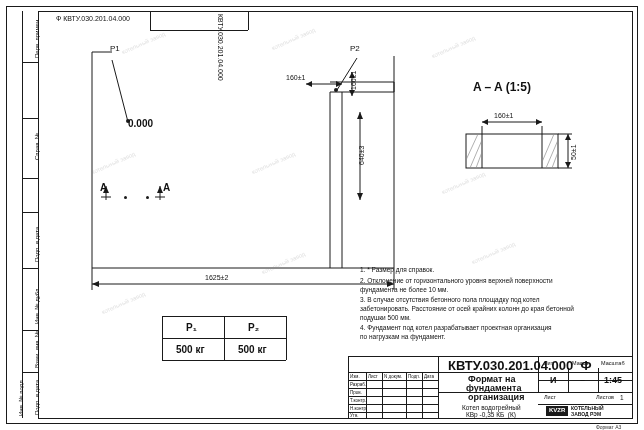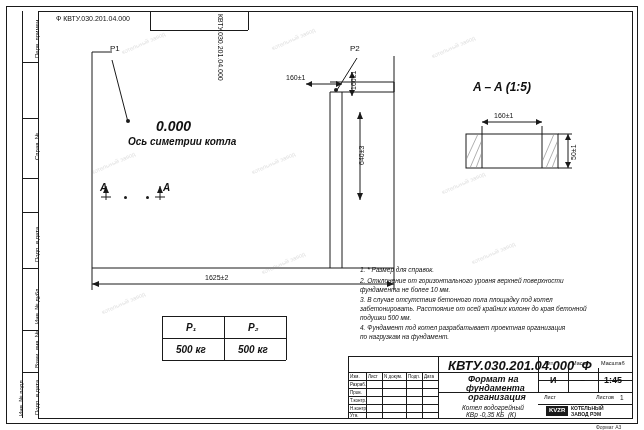--- a/index.html
+++ b/index.html
@@ -4,21 +4,21 @@
 <style>
   html,body{margin:0;padding:0;background:#7a7a7a;}
   body{width:644px;height:430px;font-family:"Liberation Sans",sans-serif;}
   #sheet{position:relative;width:644px;height:430px;background:#ffffff;overflow:hidden;}
   .ln{position:absolute;background:#1a1a1a;}
   .hl{height:1px;}
   .vl{width:1px;}
   .txt{position:absolute;color:#111;white-space:pre;font-family:"Liberation Sans",sans-serif;}
   .rot90{transform-origin:0 0;transform:rotate(-90deg);}
   .rot90cw{transform-origin:0 0;transform:rotate(90deg);}
-  .ital{font-style:italic;}
+  .ital{}
   .bold{font-weight:bold;}
   .wm{position:absolute;color:rgba(140,140,140,.28);font-size:6px;transform:rotate(-24deg);white-space:nowrap;font-family:"Liberation Sans",sans-serif;}
   svg{position:absolute;left:0;top:0;overflow:visible;}
 </style>
 </head>
 <body>
 
 <div id="sheet">
 
   <div class="ln hl" style="left:6px;top:6px;width:632px;"></div>
@@ -162,22 +162,21 @@
     </g>
   </svg>
 
   <div style="position:absolute;left:126px;top:119px;width:4px;height:4px;border-radius:50%;background:#1a1a1a;"></div>
   <div style="position:absolute;left:334px;top:88px;width:4px;height:4px;border-radius:50%;background:#1a1a1a;"></div>
   <div style="position:absolute;left:124px;top:196px;width:3px;height:3px;border-radius:50%;background:#1a1a1a;"></div>
   <div style="position:absolute;left:146px;top:196px;width:3px;height:3px;border-radius:50%;background:#1a1a1a;"></div>
 
   <div class="txt" style="left:110px;top:44px;font-size:8px;">P1</div>
   <div class="txt" style="left:350px;top:44px;font-size:8px;">P2</div>
-  <div class="txt ital bold" style="left:128px;top:118px;font-size:14px;margin-left:28px;">0.000</div>
-  <div class="txt ital bold" style="left:128px;top:136px;font-size:10px;">Ось симетрии котла</div>
+  <div class="txt ital bold" style="left:128px;top:118px;font-size:10px;">0.000</div>
   <div class="txt ital bold" style="left:100px;top:182px;font-size:10px;">A</div>
   <div class="txt ital bold" style="left:163px;top:182px;font-size:10px;">A</div>
   <div class="txt ital bold" style="left:473px;top:80px;font-size:12px;">A – A (1:5)</div>
 
   <div class="txt" style="left:205px;top:274px;font-size:7px;">1625±2</div>
   <div class="txt rot90" style="left:358px;top:165px;font-size:7px;">640±3</div>
   <div class="txt" style="left:286px;top:74px;font-size:7px;">160±1</div>
   <div class="txt rot90" style="left:350px;top:90px;font-size:7px;">160±1</div>
   <div class="txt" style="left:494px;top:112px;font-size:7px;">160±1</div>
   <div class="txt rot90" style="left:570px;top:160px;font-size:7px;">50±1</div>

